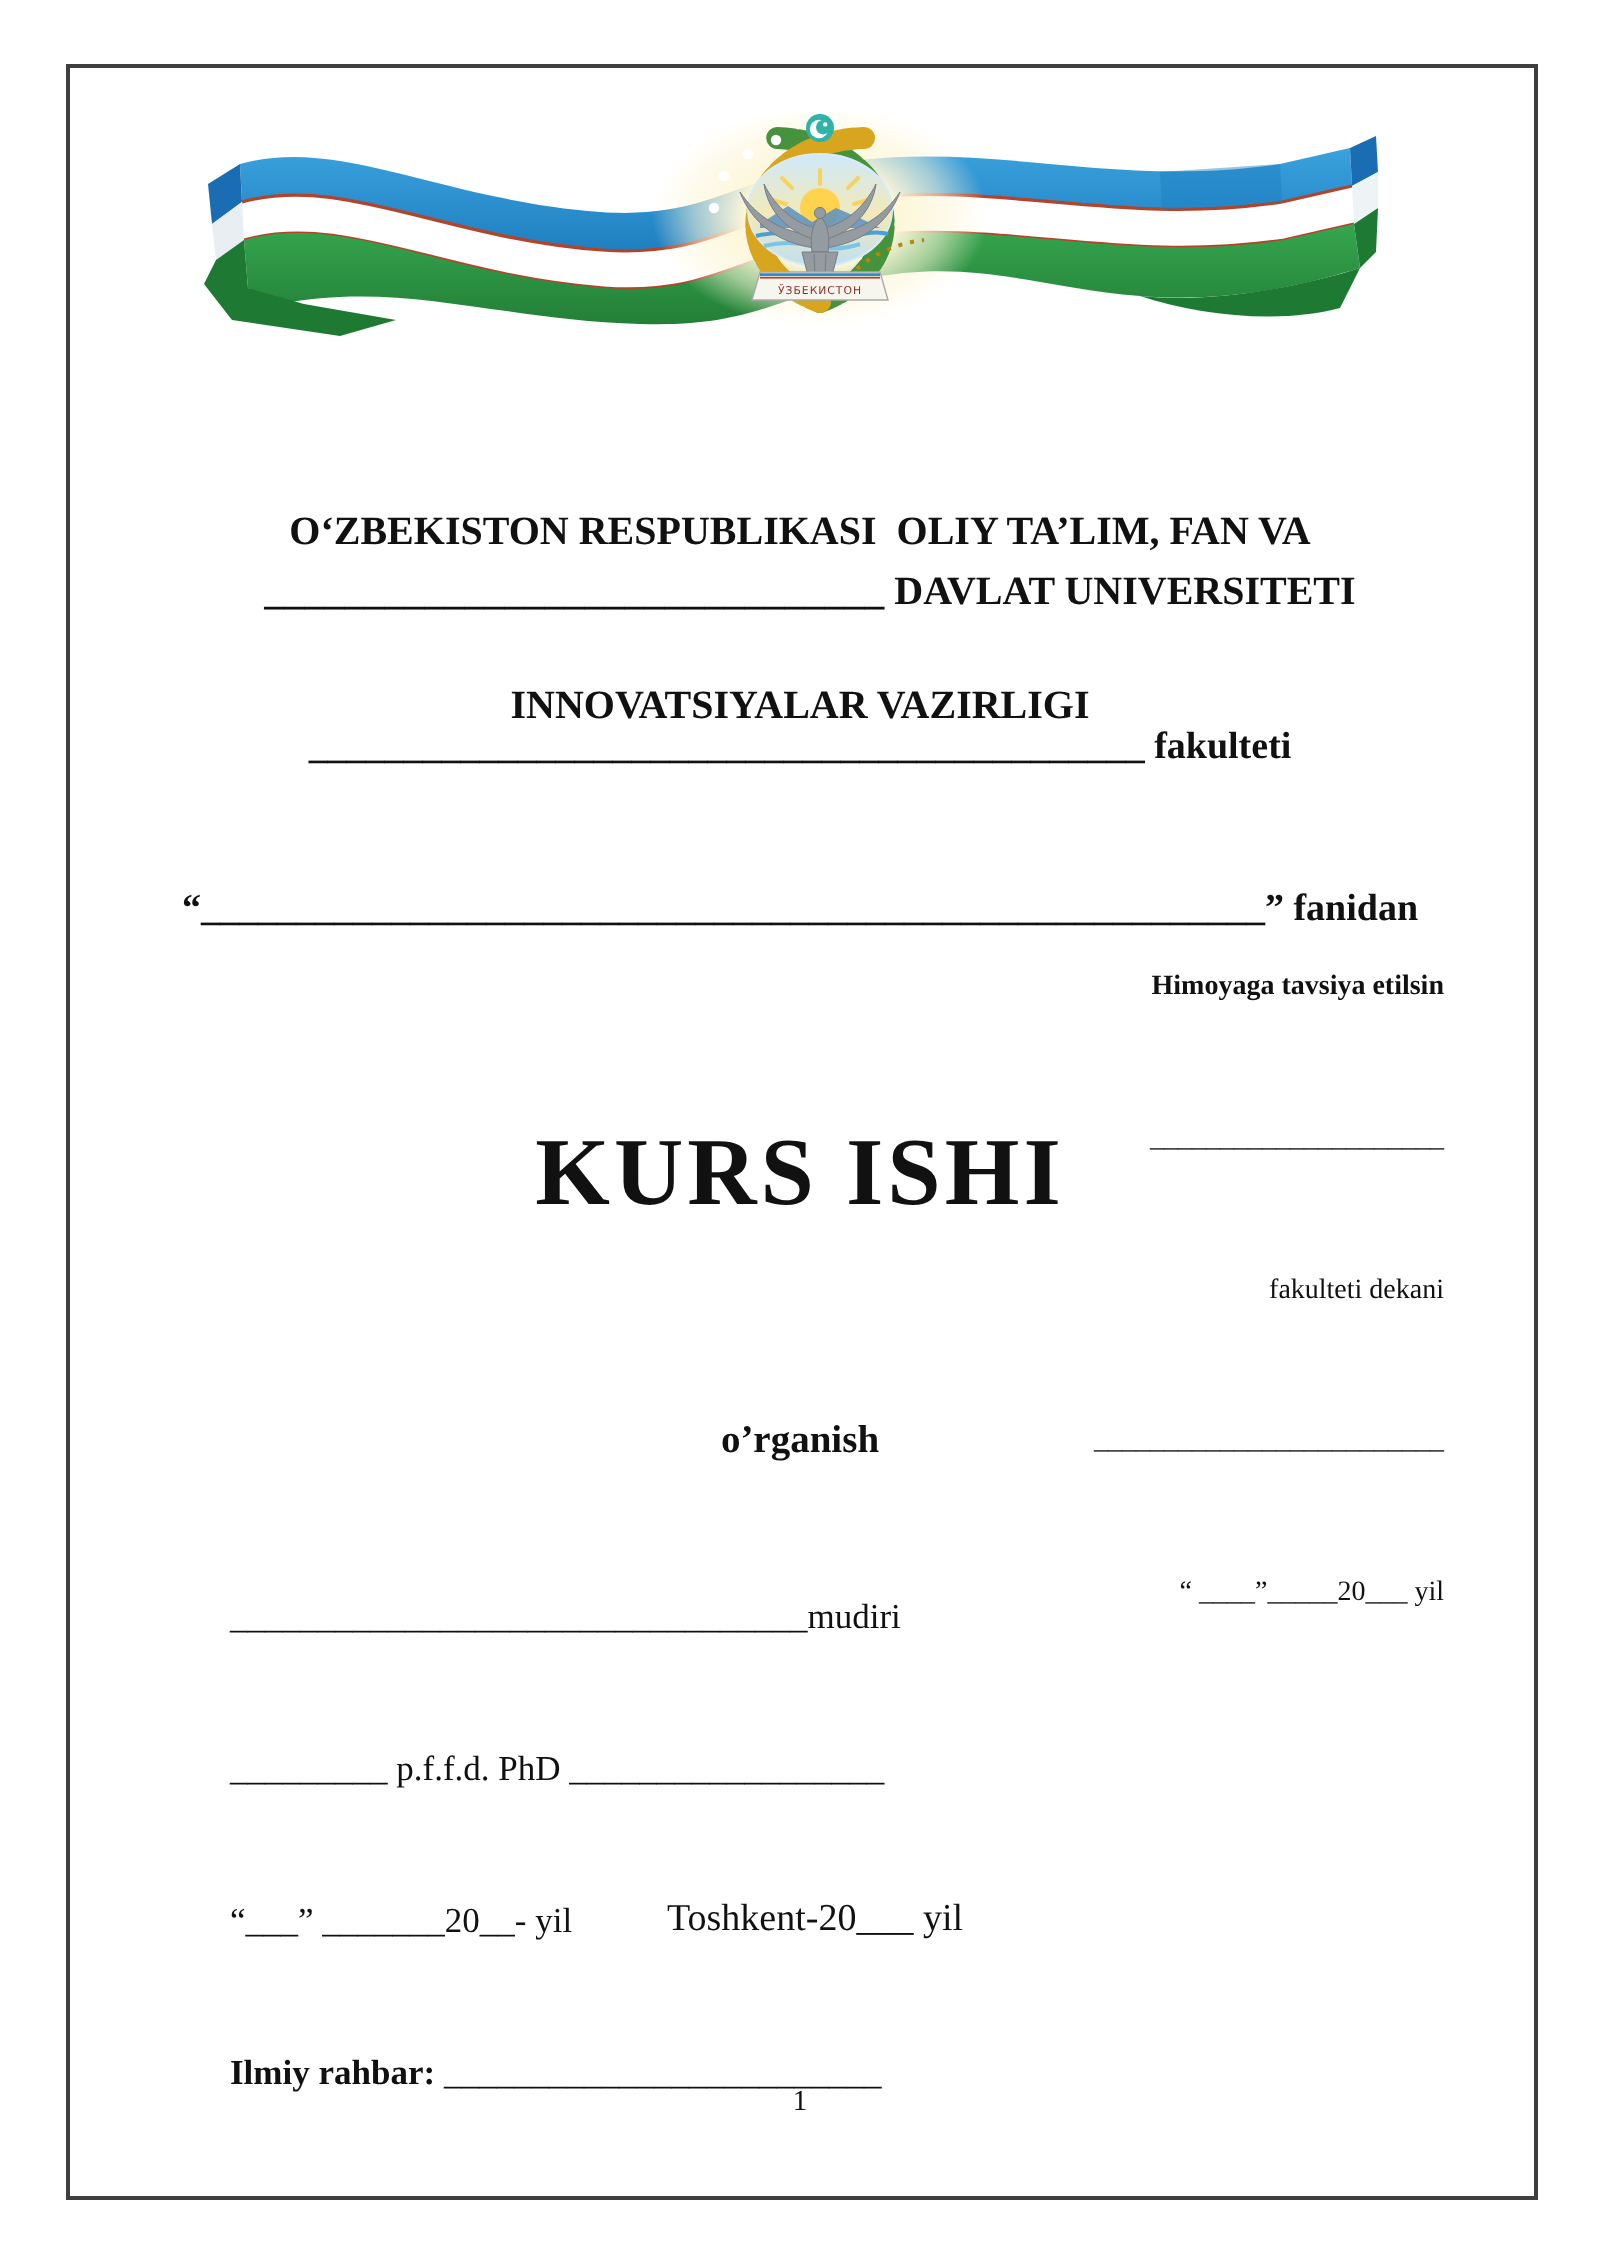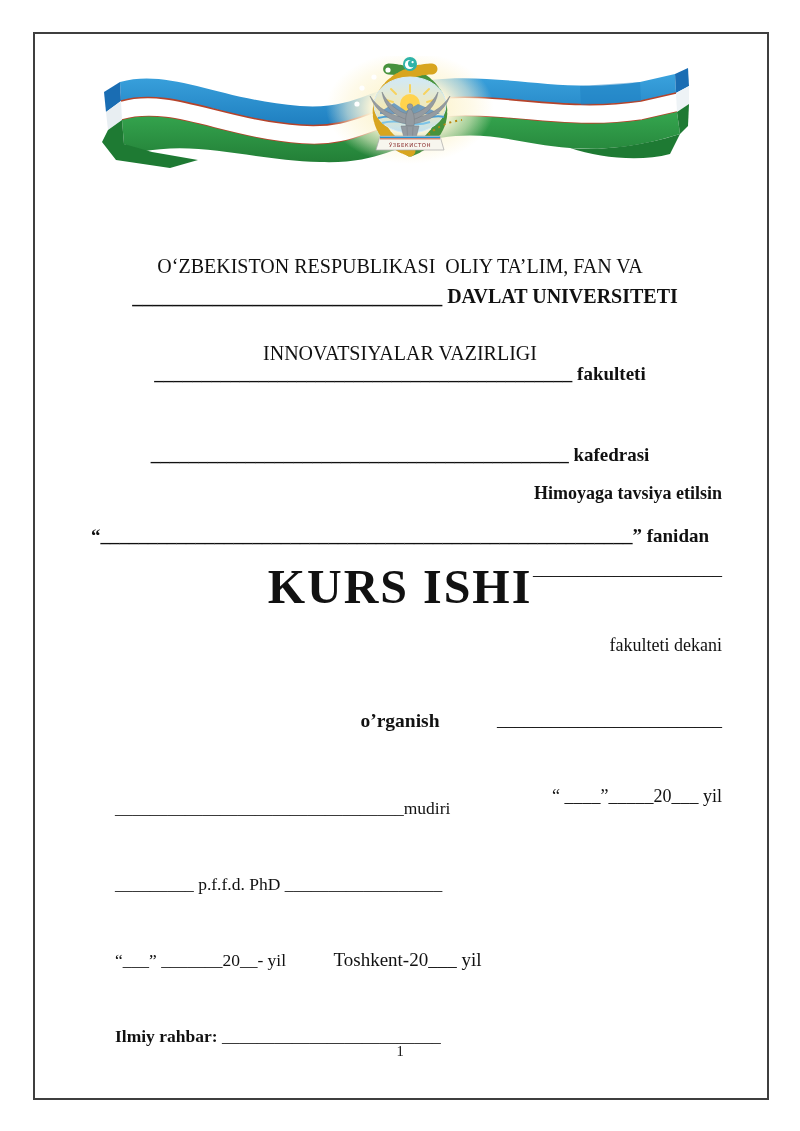--- a/index.html
+++ b/index.html
@@ -2,24 +2,24 @@
 <html><head>
 <meta charset="utf-8">
 <style>
   html,body{margin:0;padding:0;background:#ffffff;}
   body{width:800px;height:1131px;position:relative;
        font-family:"Liberation Serif","DejaVu Serif",serif;color:#111;}
   .abs{position:absolute;}
   #page-border{left:33px;top:32px;width:732px;height:1064px;
                border:2px solid #3f3f3f;background:#ffffff;}
   .center{left:35px;right:35px;text-align:center;white-space:pre;}
-  .ministry{top:194px;font-weight:normal;font-size:20px;line-height:29px;}
+  .ministry{top:194px;font-weight:bold;font-size:20px;line-height:29px;}
   .university{top:256px;font-weight:bold;font-size:20px;line-height:27px;}
   .orglines{top:306px;font-weight:bold;font-size:19px;line-height:27px;}
-  .right-block{top:431px;right:78px;text-align:right;font-size:18px;
+  .right-block{top:431px;right:78px;text-align:right;font-size:14px;
                line-height:25.2px;white-space:pre;}
   .right-block .title{font-weight:bold;}
   .kurs{top:552px;font-weight:bold;font-size:48px;line-height:70px;letter-spacing:2px;}
   .mavzu{top:648px;font-weight:bold;font-size:19.5px;line-height:29px;}
   .left-block{top:745px;left:115px;font-size:17.5px;line-height:25.4px;white-space:pre;}
   .b{font-weight:bold;}
   .toshkent{top:949px;font-weight:normal;font-size:19px;margin-left:15px;}
   .pagenum{top:1043px;font-size:14.5px;}
   .flag-wrap{left:100px;top:56px;width:592px;height:124px;}
   svg{display:block;}
@@ -130,21 +130,20 @@
   <div>O‘ZBEKISTON RESPUBLIKASI  OLIY TA’LIM, FAN VA</div>
   <div>INNOVATSIYALAR VAZIRLIGI</div>
 </div>
 
 <div class="abs center university">
   <span>_______________________________</span><span> DAVLAT UNIVERSITETI</span>
 </div>
 
 <div class="abs center orglines">
   <div><span>____________________________________________</span><span> fakulteti</span></div>
-  <div><span>____________________________________________</span><span> kafedrasi</span></div>
   <div><span>“</span><span>________________________________________________________</span><span>” fanidan</span></div>
 </div>
 
 <div class="abs right-block">
   <div class="title">Himoyaga tavsiya etilsin</div>
   <div>_____________________</div>
   <div>fakulteti dekani</div>
   <div>_________________________</div>
   <div>“ ____”_____20___ yil</div>
 </div>

